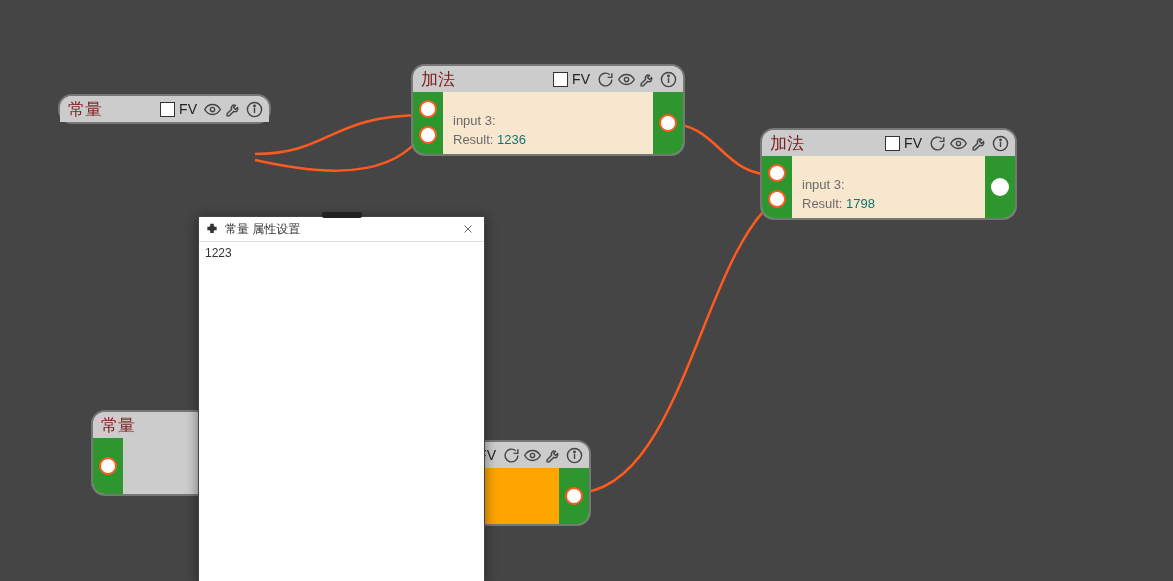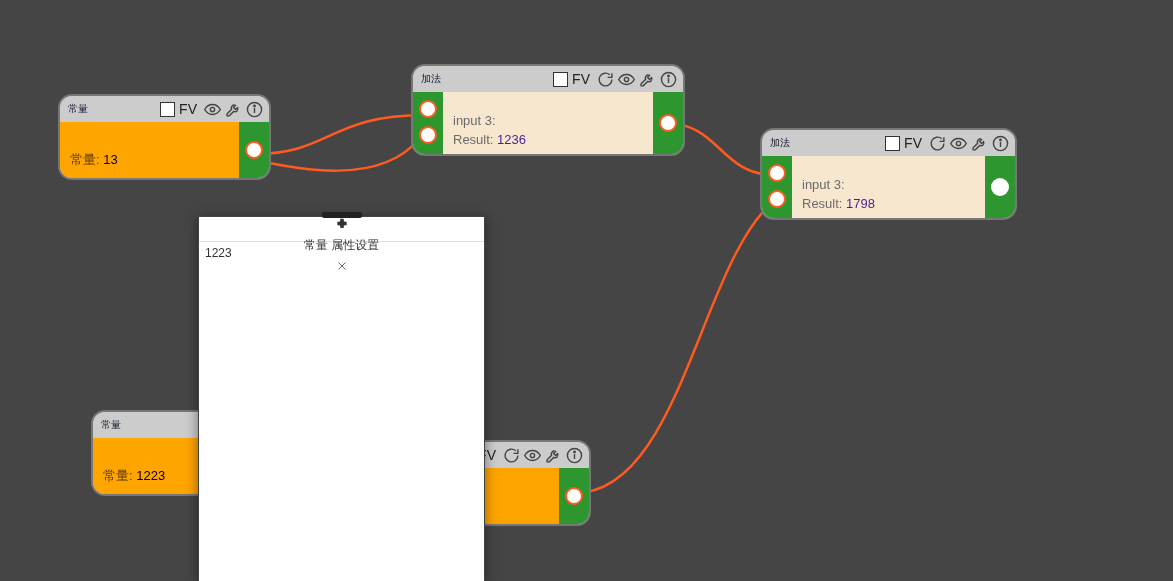--- a/index.html
+++ b/index.html
@@ -36,22 +36,22 @@
     border-top-left-radius: 12px;
     border-top-right-radius: 12px;
     background: #cccccc;
     display: flex;
     align-items: center;
     padding: 0 6px 0 8px;
     gap: 4px;
     overflow: hidden;
   }
   .node-title {
-    font-size: 10px;
-    color: #0f172a;
+    font-size: 17px;
+    color: #7f1d1d;
     white-space: nowrap;
     flex: 0 0 auto;
   }
   .node-spacer {
     flex: 1 1 auto;
   }
   .fv-checkbox {
     width: 13px;
     height: 13px;
     background: #fff;
@@ -107,21 +107,21 @@
     flex-direction: column;
     justify-content: center;
     gap: 4px;
   }
   .body-content.pale {
     background: #f8e7cf;
     color: #6b6b6b;
   }
   .body-content .row { white-space: nowrap; }
   .body-content .row .label { color: #6b6b6b; }
-  .body-content .row .valnum { color: #4c1d95; }
+  .body-content .row .valnum { color: #0f766e; }
   .body-content .row .label-orange { color: #5a3b00; }
   .body-content .row .valnum-orange { color: #000; }
   .port {
     width: 18px;
     height: 18px;
     border-radius: 50%;
     background: #fff;
     border: 2px solid #ff5a1f;
     box-sizing: border-box;
   }
@@ -146,21 +146,20 @@
     background: #222;
     border-radius: 2px;
   }
   .dialog-titlebar {
     height: 24px;
     display: flex;
     align-items: center;
     padding: 0 6px;
     border-bottom: 1px solid #ddd;
     gap: 6px;
-    flex-direction: column;
   }
   .dialog-title {
     font-size: 12px;
     color: #333;
     flex: 1 1 auto;
     white-space: nowrap;
   }
   .dialog-close {
     width: 20px;
     height: 20px;
@@ -212,31 +211,20 @@
             <path d="M14.7 6.3a4 4 0 0 0-5.4 5.4L3 18v3h3l6.3-6.3a4 4 0 0 0 5.4-5.4L15 12l-3-3 2.7-2.7z"></path>
           </svg>
       </span>
       <span class="hdr-icon">
         <svg viewBox="0 0 24 24" fill="none" stroke="currentColor" stroke-width="2">
             <circle cx="12" cy="12" r="10"></circle>
             <line x1="12" y1="10" x2="12" y2="17"></line>
             <circle cx="12" cy="7" r="1" fill="currentColor"></circle>
           </svg>
       </span>
-    </div>
-    <div class="node-body" style="height:56px;">
-      <div class="body-content">
-        <div class="row">
-          <span class="label-orange">常量:</span>
-          <span class="valnum-orange">13</span>
-        </div>
-      </div>
-      <div class="body-out-strip center">
-        <div class="port"></div>
-      </div>
     </div>
   </div>
 
   <div class="node" style="left:411px; top:64px; width:270px;">
     <div class="node-header">
       <span class="node-title">加法</span>
       <span class="node-spacer"></span>
       <span class="fv-checkbox"></span>
       <span class="fv-label">FV</span>
       <span class="hdr-icon">
@@ -338,26 +326,20 @@
   </div>
 
   <div class="node" style="left:91px; top:410px; width:209px;">
     <div class="node-header">
       <span class="node-title">常量</span>
       <span class="node-spacer"></span>
       <span class="fv-checkbox"></span>
       <span class="fv-label">FV</span>
     </div>
     <div class="node-body" style="height:56px;">
-      <div class="body-content">
-        <div class="row">
-          <span class="label-orange">常量:</span>
-          <span class="valnum-orange">1223</span>
-        </div>
-      </div>
       <div class="body-out-strip center">
         <div class="port"></div>
       </div>
     </div>
   </div>
 
   <div class="node" style="left:362px; top:440px; width:225px;">
     <div class="node-header">
       <span class="node-spacer"></span>
       <span class="fv-label" style="visibility:hidden">FV</span>

